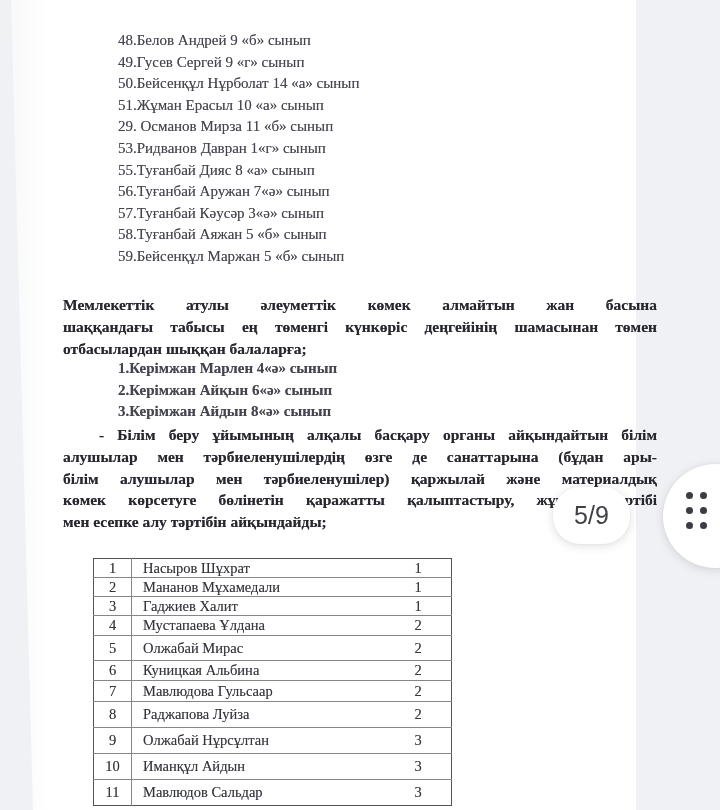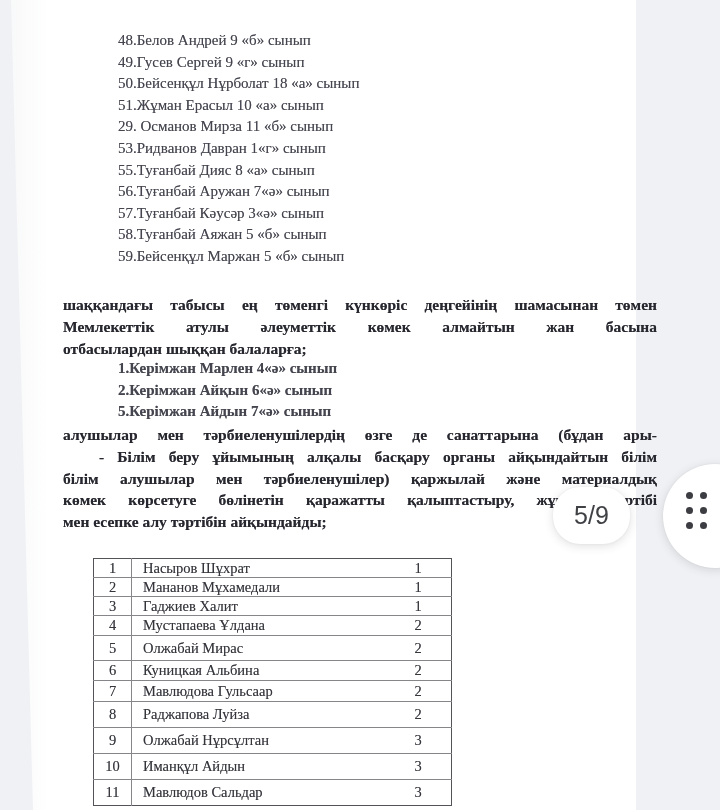--- a/index.html
+++ b/index.html
@@ -62,46 +62,46 @@
   .dots span{width:7px;height:7px;border-radius:50%;background:#3c3c43;display:block;}
 </style>
 </head>
 <body>
 
 <div class="paper">
 
   <div id="list-top" class="list-block doc-text">
     <div>48.Белов Андрей 9 «б» сынып</div>
     <div>49.Гусев Сергей 9 «г» сынып</div>
-    <div>50.Бейсенқұл Нұрболат 18 «а» сынып</div>
+    <div>50.Бейсенқұл Нұрболат 14 «а» сынып</div>
     <div>51.Жұман Ерасыл 10 «а» сынып</div>
     <div>29. Османов Мирза 11 «б» сынып</div>
     <div>53.Ридванов Давран 1«г» сынып</div>
     <div>55.Туғанбай Дияс 8 «а» сынып</div>
     <div>56.Туғанбай Аружан 7«ә» сынып</div>
     <div>57.Туғанбай Кәусәр 3«ә» сынып</div>
     <div>58.Туғанбай Аяжан 5 «б» сынып</div>
     <div>59.Бейсенқұл Маржан  5 «б» сынып</div>
   </div>
 
   <div id="para1" class="para">
+    <div class="jline">Мемлекеттік атулы әлеуметтік көмек алмайтын жан басына</div>
     <div class="jline">шаққандағы табысы ең төменгі күнкөріс деңгейінің шамасынан төмен</div>
-    <div class="jline">Мемлекеттік атулы әлеуметтік көмек алмайтын жан басына</div>
     <div class="jline-last">отбасылардан шыққан балаларға;</div>
   </div>
 
   <div id="list-mid" class="list-block doc-text">
     <div>1.Керімжан Марлен  4«ә» сынып</div>
     <div>2.Керімжан Айқын 6«ә» сынып</div>
-    <div>5.Керімжан Айдын 7«ә» сынып</div>
+    <div>3.Керімжан Айдын 8«ә» сынып</div>
   </div>
 
   <div id="para2" class="para">
+    <div class="jline indent">- Білім беру ұйымының алқалы басқару органы айқындайтын білім</div>
     <div class="jline">алушылар мен тәрбиеленушілердің өзге де санаттарына (бұдан ары-</div>
-    <div class="jline indent">- Білім беру ұйымының алқалы басқару органы айқындайтын білім</div>
     <div class="jline">білім алушылар мен тәрбиеленушілер) қаржылай және материалдық</div>
     <div class="jline">көмек көрсетуге бөлінетін қаражатты қалыптастыру, жұмсау тәртібі</div>
     <div class="jline-last">мен есепке алу тәртібін айқындайды;</div>
   </div>
 
   <table class="aid-table">
     <tbody>
       <tr style="height:19px">
         <td class="c-num">1</td>
         <td class="c-name">Насыров Шұхрат</td>

